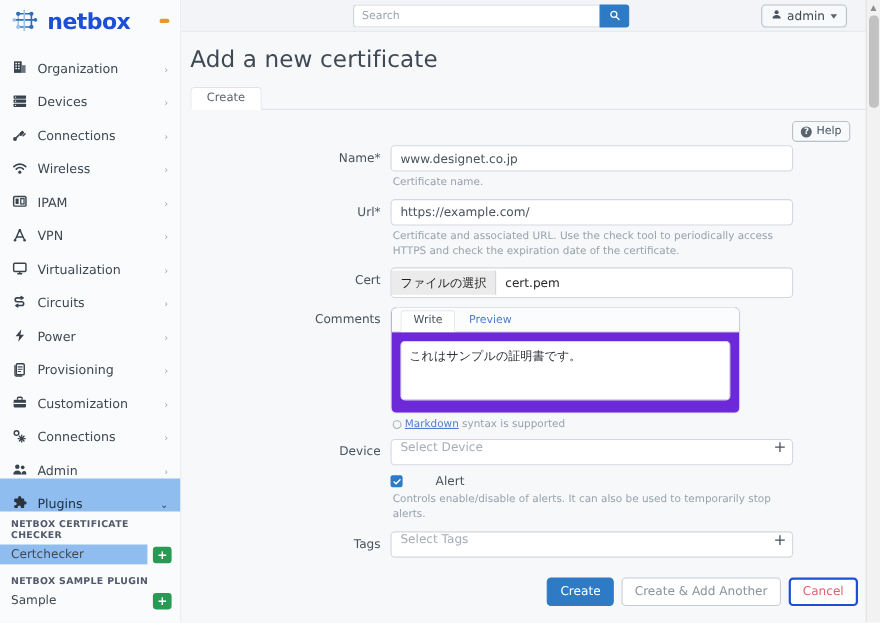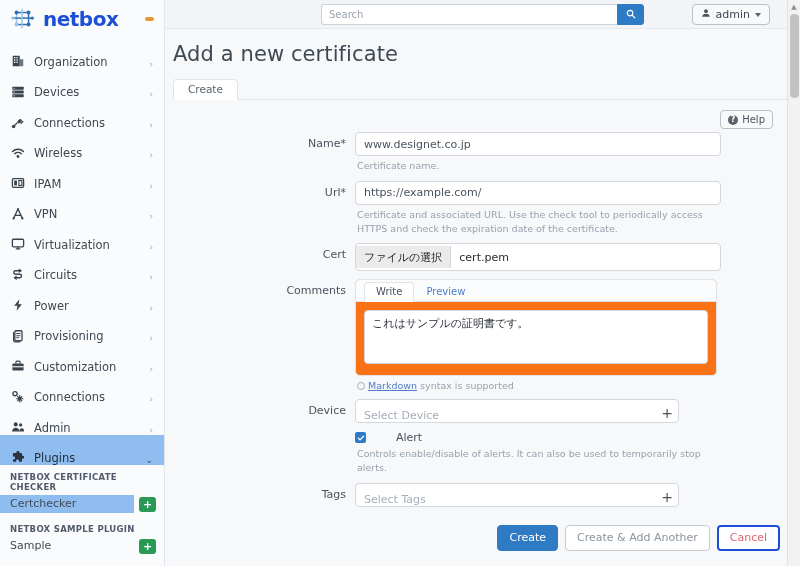--- a/index.html
+++ b/index.html
@@ -87,21 +87,21 @@
   .topbar {
     height: 29px; background: #f2f4f7;
     border-bottom: 1px solid #e6e9ed;
     display: flex; align-items: center; padding: 0 8px;
     position: relative;
   }
   .search-wrap {
     display: flex; margin-left: 148px; height: 21px;
   }
   .search-input {
-    width: 296px; height: 21px;
+    width: 224px; height: 21px;
     border: 1px solid #ccd2d9; border-right: none;
     border-radius: 3px 0 0 3px; background: #fff;
     padding: 0 7px; font-size: 10px; color: #5a636d;
     font-family: inherit; outline: none;
   }
   .search-input::placeholder { color: #9aa3ad; }
   .search-btn {
     width: 27px; height: 21px; background: #2f7ac4;
     border: 1px solid #2f7ac4; border-radius: 0 3px 3px 0;
     color: #fff; display: flex; align-items: center;
@@ -189,22 +189,22 @@
     border-right: 1px solid #d3d8de;
     padding: 0 8px; font-size: 11px; color: #1f1f1f;
     display: flex; align-items: center; cursor: pointer;
   }
   .file-name {
     padding-left: 8px; font-size: 11px; color: #2a2a2a;
   }
 
   
   .card {
-    width: 362px; border: 1px solid #e0e4e8;
-    border-radius: 5px; background: #f97316; overflow: hidden;
+    width: 318px; border: 1px solid #e0e4e8;
+    border-radius: 5px; background: #6d28d9; overflow: hidden;
   }
   .card-tabs {
     display: flex; align-items: flex-end; height: 22px;
     background: #fbfcfd; border-bottom: 1px solid #e0e4e8;
     padding-left: 8px;
   }
   .ctab {
     font-size: 10px; padding: 3px 11px 4px 11px;
     color: #5b646e; cursor: pointer;
     border: 1px solid transparent; border-radius: 4px 4px 0 0;
@@ -228,23 +228,23 @@
     display: flex; align-items: center; gap: 3px;
   }
   .md-note .circ {
     width: 8px; height: 8px; border: 1px solid #a8b0b9;
     border-radius: 50%; display: inline-block;
   }
   .md-note a { color: #4f7dc9; text-decoration: underline; }
 
   
   .select-wrap {
-    width: 324px; height: 24px; position: relative;
+    width: 366px; height: 24px; position: relative;
     border: 1px solid #d3d8de; border-radius: 4px; background: #fff;
-    display: flex; align-items: flex-end;
+    display: flex; align-items: flex-start;
   }
   .select-placeholder {
     padding-left: 8px; font-size: 11px; color: #a6aeb7;
     flex: 1;
   }
   .plus-btn {
     width: 22px; display: flex; align-items: center;
     justify-content: center; font-size: 14px; color: #4a535d;
     cursor: pointer; line-height: 1; padding-bottom: 2px;
   }

